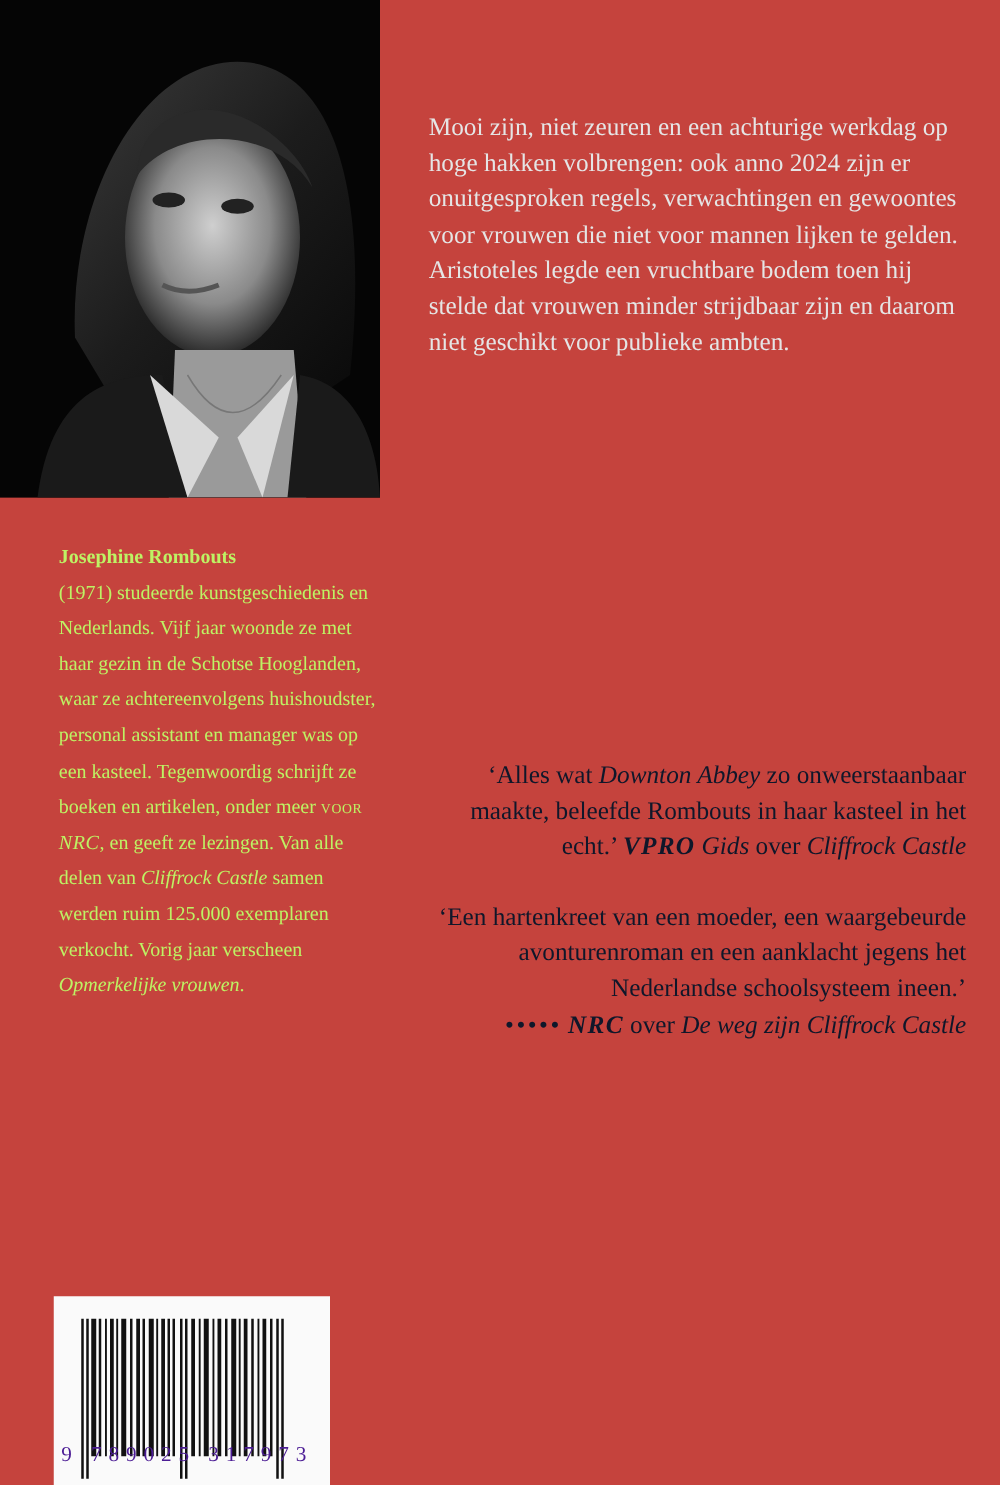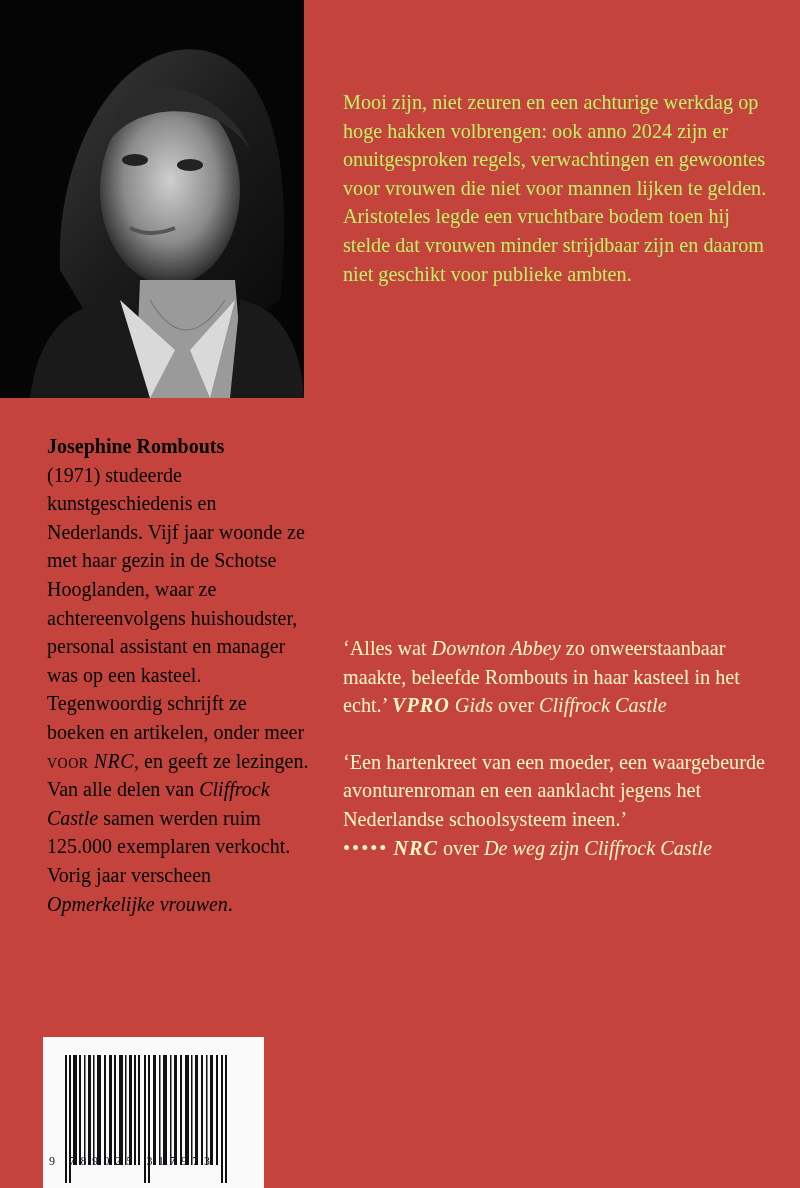--- a/index.html
+++ b/index.html
@@ -9,50 +9,51 @@
     font-family: "DejaVu Serif", "Liberation Serif", serif;
     position: relative;
   }
   .photo {
     position: absolute; left: 0; top: 0; width: 304px; height: 398px;
     background: #050505; overflow: hidden;
   }
   .photo svg { display: block; }
   .bio {
     position: absolute; left: 47px; top: 432px; width: 262px;
-    color: #000000; font-size: 20px; line-height: 28.6px;
+    color: #bef264; font-size: 16px; line-height: 28.6px;
     font-family: "Liberation Serif", serif;
   }
   .bio .name { font-weight: bold; display: block; }
   .bio i { font-style: italic; }
   .sc { font-variant: small-caps; letter-spacing: 0.5px; font-style: italic; }
   .blurb {
     position: absolute; left: 343px; top: 88px; width: 430px;
-    color: #bef264; font-size: 20.2px; line-height: 28.6px;
+    color: #e5e5e5; font-size: 20.2px; line-height: 28.6px;
     font-family: "Liberation Serif", serif;
   }
   .blurb p { margin: 0; }
   .blurb p.indent { text-indent: 29px; }
   .quotes {
-    position: absolute; left: 343px; top: 634px; width: 430px;
-    color: #fef9c3; font-size: 20.2px; line-height: 28.6px;
+    position: absolute; left: 343px; top: 606px; width: 430px;
+    color: #0f172a; font-size: 20.2px; line-height: 28.6px;
     font-family: "Liberation Serif", serif;
+    text-align: right;
   }
   .quotes p { margin: 0 0 28px 0; }
   .quotes i { font-style: italic; }
   .quotes .src-sc { font-variant: small-caps; font-style: italic; font-weight: bold; letter-spacing: 1px; }
   .dots { letter-spacing: 2px; }
   .barcode-box {
     position: absolute; left: 43px; top: 1037px; width: 221px; height: 151px;
     background: #fafafa;
   }
   .barcode-box svg { position: absolute; left: 0; top: 0; }
   .isbn {
     position: absolute; left: 6px; top: 117px; width: 220px;
-    font-size: 12px; color: #0f172a; letter-spacing: 5.5px;
+    font-size: 17px; color: #4c1d95; letter-spacing: 5.5px;
     font-family: "Liberation Serif", serif;
   }
 </style>
 </head>
 <body>
 
 <div class="photo">
   <svg width="304" height="398" viewBox="0 0 304 398">
     <defs>
       <radialGradient id="face" cx="0.5" cy="0.45" r="0.55">

